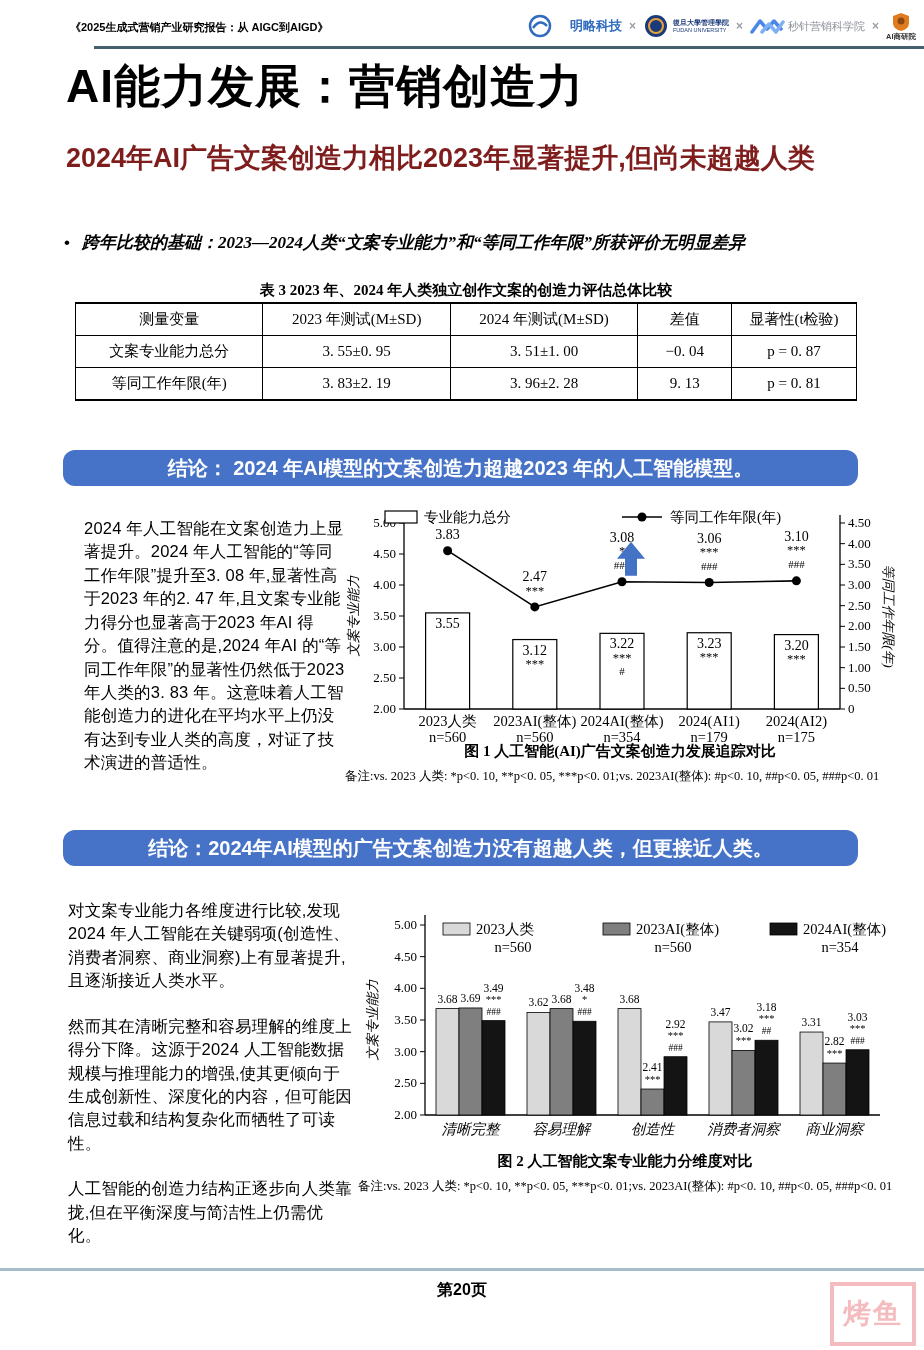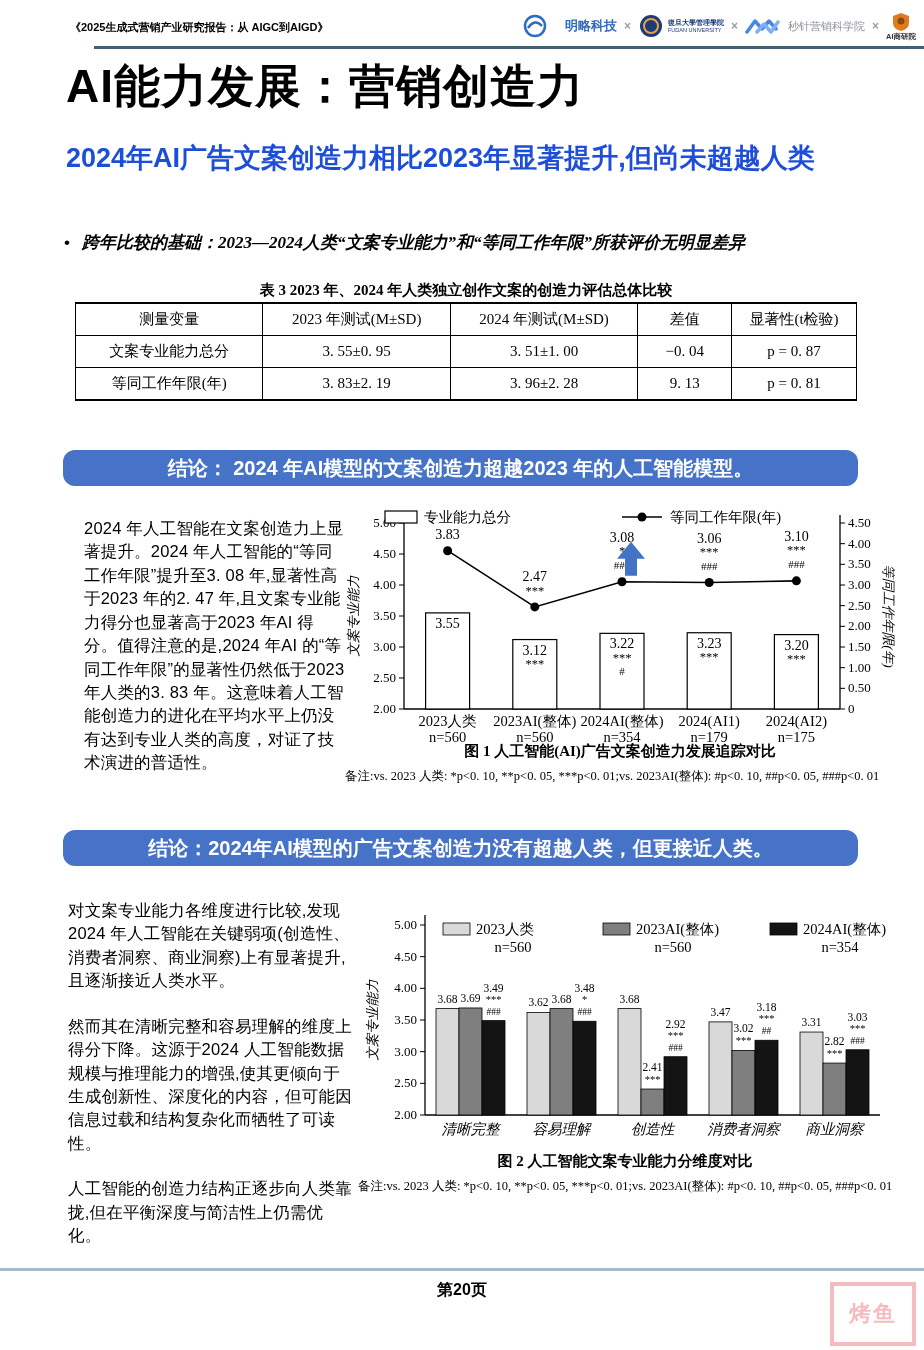--- a/index.html
+++ b/index.html
@@ -9,29 +9,29 @@
   
   .hdr-title{position:absolute;left:70px;top:20px;font-size:11px;font-weight:bold;letter-spacing:0px;}
   .logos{position:absolute;right:8px;top:6px;display:flex;align-items:center;gap:7px;height:40px;}
   .logo-x{color:#9aa0a8;font-size:12px;font-weight:bold;}
   .lg-ml{display:flex;align-items:center;gap:18px;}
   .lg-ml .txt{font-size:13px;font-weight:bold;color:#2f6bbf;}
   .lg-fd{display:flex;align-items:center;gap:4px;}
   .lg-fd .stack{display:flex;flex-direction:column;line-height:1.1;}
   .lg-fd .cn{font-size:7px;color:#1a3a7a;font-weight:bold;}
   .lg-fd .en{font-size:5.5px;color:#1a3a7a;}
-  .lg-mz{display:flex;align-items:center;gap:5px;}
+  .lg-mz{display:flex;align-items:center;}
   .lg-mz .txt{font-size:11px;color:#8a8f98;}
   .lg-ai{display:flex;flex-direction:column;align-items:center;line-height:1;}
   .lg-ai .txt{font-size:7.5px;font-weight:bold;color:#333;margin-top:1px;}
   .hdr-rule{position:absolute;left:94px;top:46px;width:830px;height:3px;background:#45606e;}
 
   
   .h1{position:absolute;left:66px;top:56px;font-size:46px;font-weight:900;letter-spacing:1px;}
-  .h2{position:absolute;left:66px;top:140px;font-size:27px;font-weight:900;color:#1d4ed8;}
+  .h2{position:absolute;left:66px;top:140px;font-size:27px;font-weight:900;color:#7f1d1d;}
 
   .bullet-line{position:absolute;left:64px;top:231px;width:810px;font-size:17px;}
   .bullet-dot{display:inline-block;width:18px;font-style:normal;}
   .bullet-txt{font-family:"Liberation Serif",serif;font-style:italic;font-weight:bold;}
 
   
   .tbl-caption{position:absolute;left:75px;top:281px;width:782px;text-align:center;
                font-family:"Liberation Serif",serif;font-weight:bold;font-size:15px;}
   table.t3{position:absolute;left:75px;top:302px;width:782px;border-collapse:collapse;
            font-family:"Liberation Serif",serif;font-size:15px;border-radius:23px;}
@@ -65,21 +65,21 @@
   
   .source{position:absolute;left:66px;top:1240px;width:820px;}
   .source .pre{font-size:17px;}
   .source .main{font-size:17px;font-weight:bold;}
   .source .detail{font-size:13px;}
   .foot-rule{position:absolute;left:0;top:1268px;width:924px;height:3px;background:#a6bccb;}
   .pageno{position:absolute;left:0;top:1280px;width:924px;text-align:center;font-size:16px;font-weight:bold;}
 
   .stamp{position:absolute;right:8px;bottom:4px;width:78px;height:56px;border:4px solid #f5b9bd;
          display:flex;align-items:center;justify-content:center;color:#f5b9bd;
-         font-family:"Liberation Serif",serif;font-weight:900;font-size:22px;letter-spacing:2px;opacity:.95;}
+         font-family:"Liberation Serif",serif;font-weight:900;font-size:28px;letter-spacing:2px;opacity:.95;}
 </style>
 </head>
 <body>
 
 <div class="page">
 
   <div class="hdr-title">《2025生成式营销产业研究报告：从 AIGC到AIGD》</div>
   <div class="logos">
     <div class="lg-ml">
       <svg width="24" height="24" viewBox="0 0 24 24">

